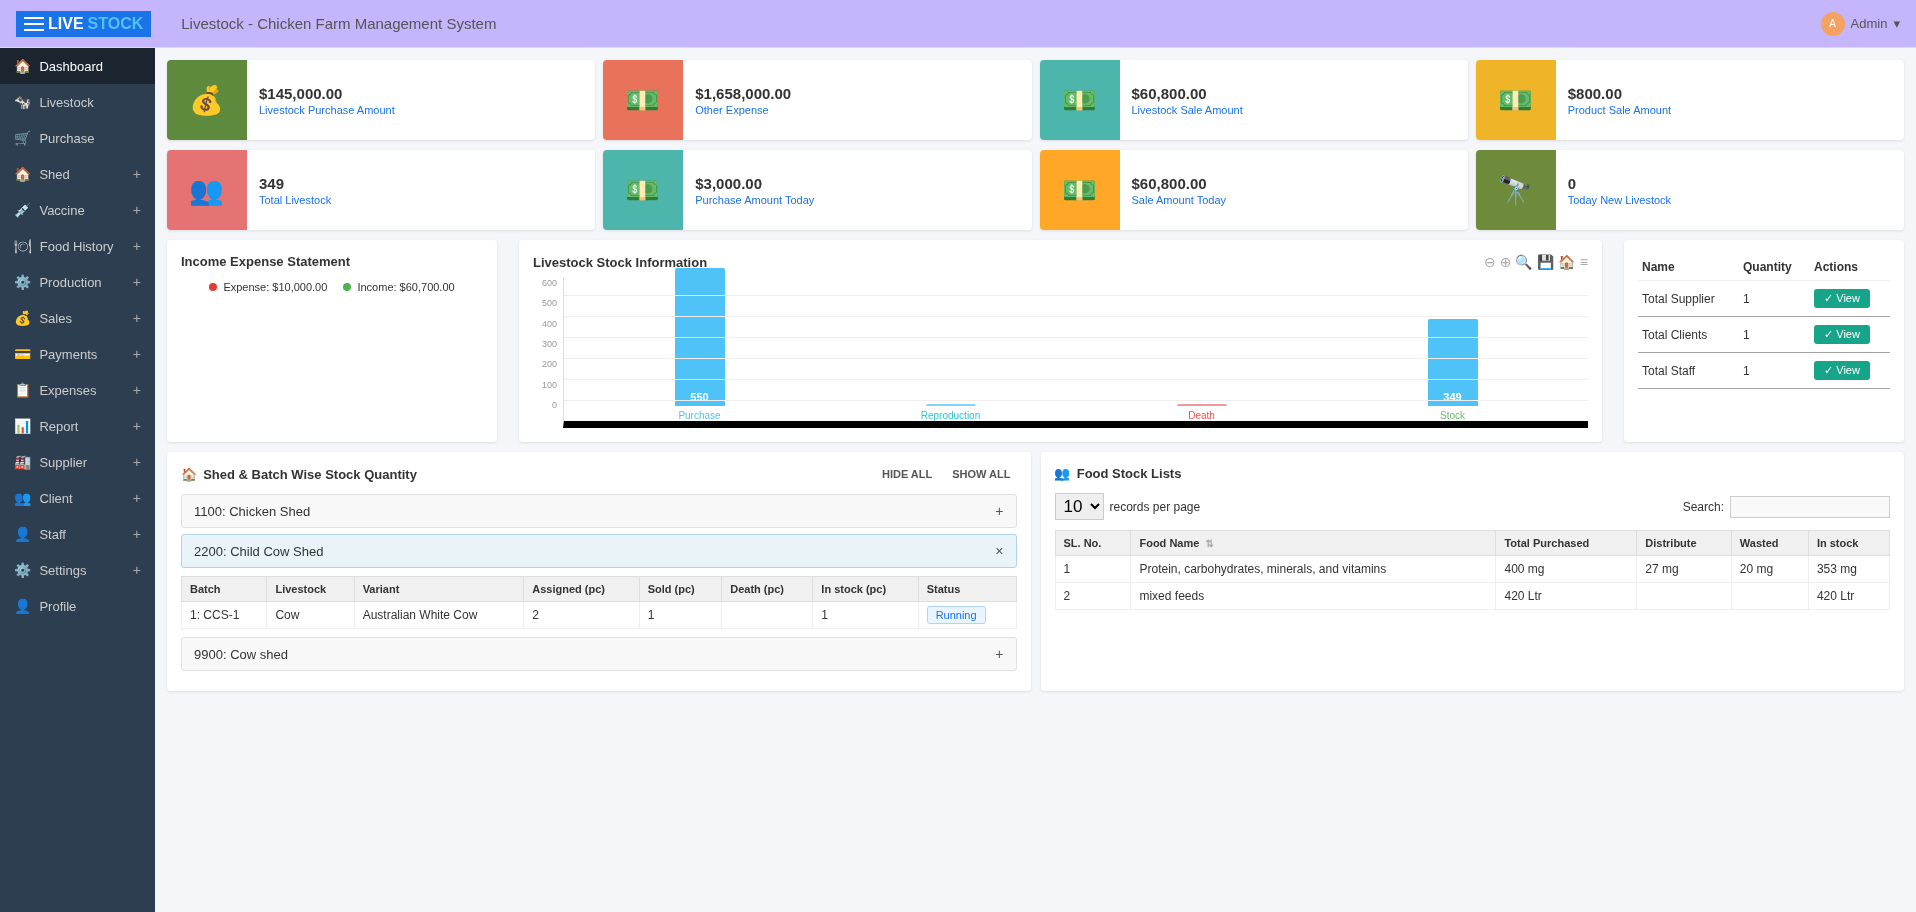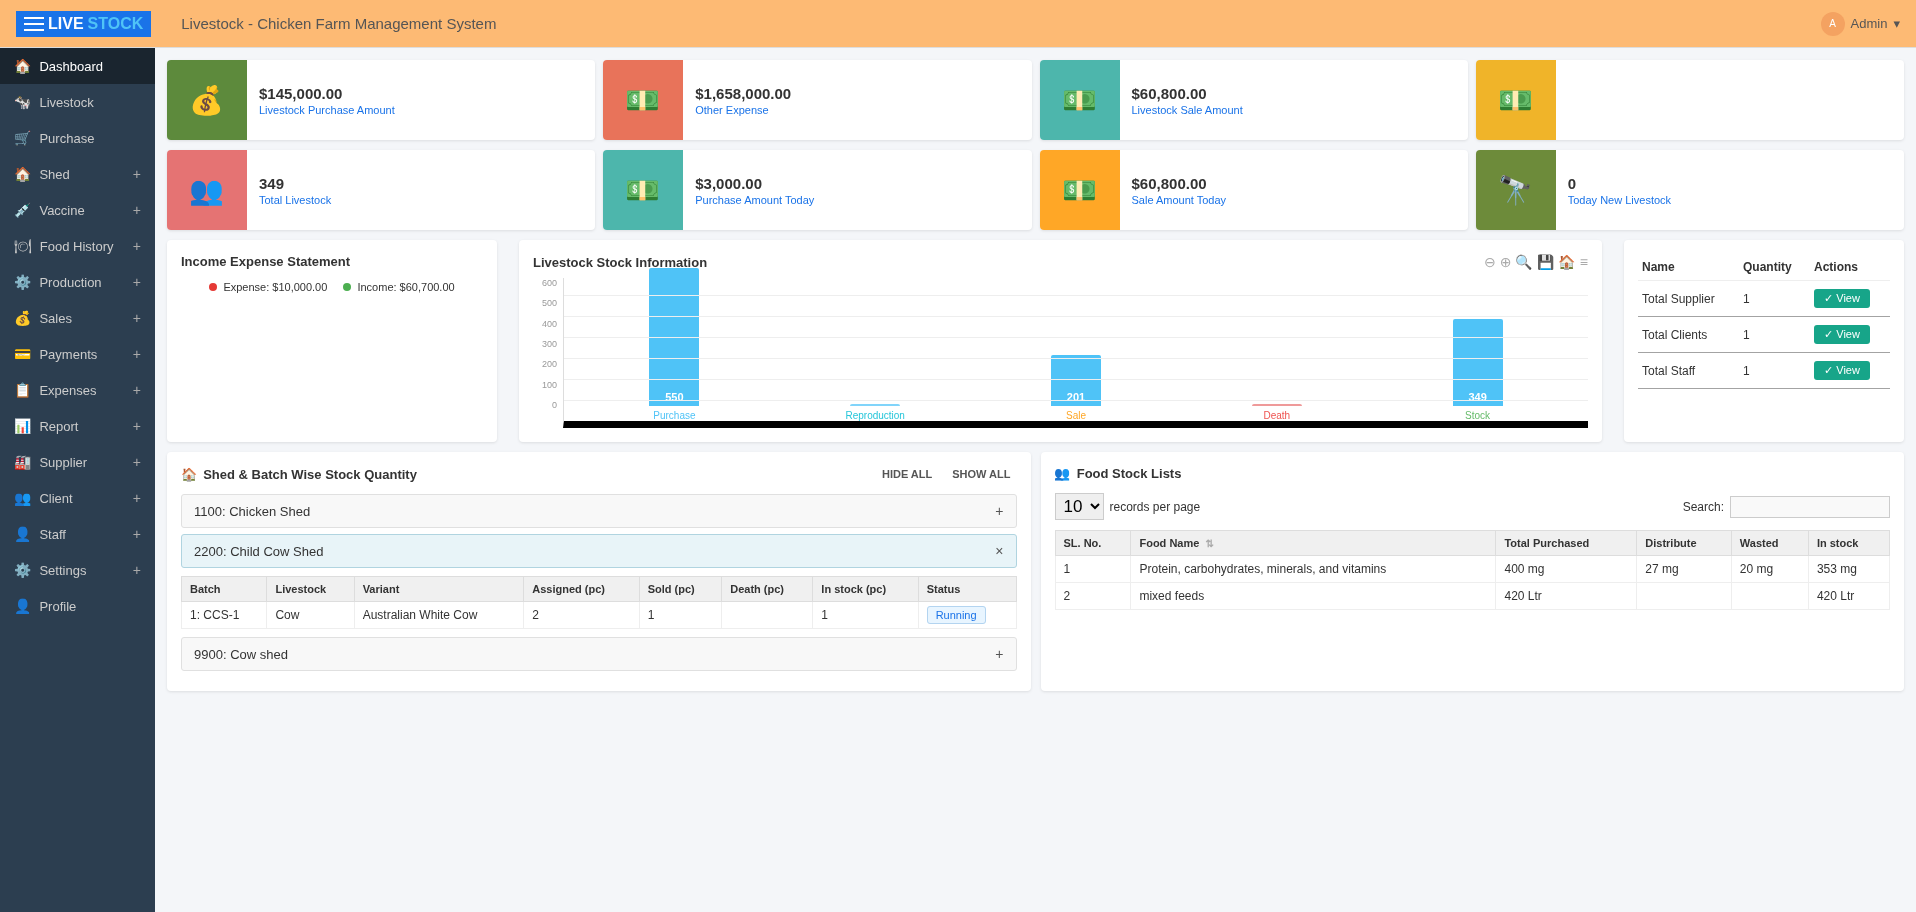--- a/index.html
+++ b/index.html
@@ -1,19 +1,19 @@
 <!DOCTYPE html>
 <html><head>
   <meta charset="utf-8">
   <style>
     * { box-sizing: border-box; margin: 0; padding: 0; }
     body { font-family: Arial, sans-serif; font-size: 13px; background: #f4f6f9; color: #333; display: flex; flex-direction: column; height: 100vh; overflow: hidden; }
 
     
-    .topbar { height: 48px; background: #fdba74; display: flex; align-items: center; justify-content: space-between; padding: 0 16px; border-bottom: 1px solid #ddd; flex-shrink: 0; }
+    .topbar { height: 48px; background: #c4b5fd; display: flex; align-items: center; justify-content: space-between; padding: 0 16px; border-bottom: 1px solid #ddd; flex-shrink: 0; }
     .topbar-left { display: flex; align-items: center; gap: 10px; }
     .hamburger { display: flex; flex-direction: column; gap: 4px; cursor: pointer; }
     .hamburger span { width: 20px; height: 2px; background: #fff; display: block; }
     .logo-box { background: #1a73e8; padding: 4px 8px; display: flex; align-items: center; gap: 4px; }
     .logo-live { color: #fff; font-weight: bold; font-size: 16px; }
     .logo-stock { color: #4fc3f7; font-weight: bold; font-size: 16px; }
     .page-title { font-size: 15px; color: #555; margin-left: 20px; }
     .topbar-right { display: flex; align-items: center; gap: 6px; font-size: 13px; color: #555; }
     .admin-avatar { width: 24px; height: 24px; border-radius: 50%; background: #ccc; display: inline-flex; align-items: center; justify-content: center; font-size: 10px; color: #fff; background: #f4a261; }
 
@@ -271,20 +271,24 @@
       </div>
         <div class="stat-card">
         <div class="stat-card-icon bg-teal">💵</div>
         <div class="stat-card-info">
           <div class="stat-card-amount">$60,800.00</div>
           <div class="stat-card-label">Livestock Sale Amount</div>
         </div>
       </div>
         <div class="stat-card">
         <div class="stat-card-icon bg-yellow">💵</div>
+        <div class="stat-card-info">
+          <div class="stat-card-amount">$800.00</div>
+          <div class="stat-card-label">Product Sale Amount</div>
+        </div>
       </div>
       </div>
 
     <div class="stat-cards" id="stat-row2">
         <div class="stat-card">
         <div class="stat-card-icon bg-red-light">👥</div>
         <div class="stat-card-info">
           <div class="stat-card-amount">349</div>
           <div class="stat-card-label">Total Livestock</div>
         </div>
@@ -353,24 +357,20 @@
             <div style="display:flex;flex-direction:column;align-items:center;flex:1;">
               <div style="background:#4fc3f7;width:50px;height:138px;display:flex;align-items:flex-end;justify-content:center;padding-bottom:3px;color:#fff;font-size:11px;font-weight:bold;border-radius:2px 2px 0 0;">550</div>
               <span style="font-size:10px;color:#4fc3f7;margin-top:4px;">Purchase</span>
             </div>
 
             <div style="display:flex;flex-direction:column;align-items:center;flex:1;">
               <div style="background:#81d4fa;width:50px;height:2px;border-radius:2px 2px 0 0;"></div>
               <span style="font-size:10px;color:#26c6da;margin-top:4px;">Reproduction</span>
             </div>
 
-            <div style="display:flex;flex-direction:column;align-items:center;flex:1;">
-              <div style="background:#4fc3f7;width:50px;height:51px;display:flex;align-items:flex-end;justify-content:center;padding-bottom:3px;color:#fff;font-size:11px;font-weight:bold;border-radius:2px 2px 0 0;">201</div>
-              <span style="font-size:10px;color:#ffa726;margin-top:4px;">Sale</span>
-            </div>
 
             <div style="display:flex;flex-direction:column;align-items:center;flex:1;">
               <div style="background:#ef9a9a;width:50px;height:2px;border-radius:2px 2px 0 0;"></div>
               <span style="font-size:10px;color:#ef5350;margin-top:4px;">Death</span>
             </div>
 
             <div style="display:flex;flex-direction:column;align-items:center;flex:1;">
               <div style="background:#4fc3f7;width:50px;height:87px;display:flex;align-items:flex-end;justify-content:center;padding-bottom:3px;color:#fff;font-size:11px;font-weight:bold;border-radius:2px 2px 0 0;">349</div>
               <span style="font-size:10px;color:#66bb6a;margin-top:4px;">Stock</span>
             </div>

